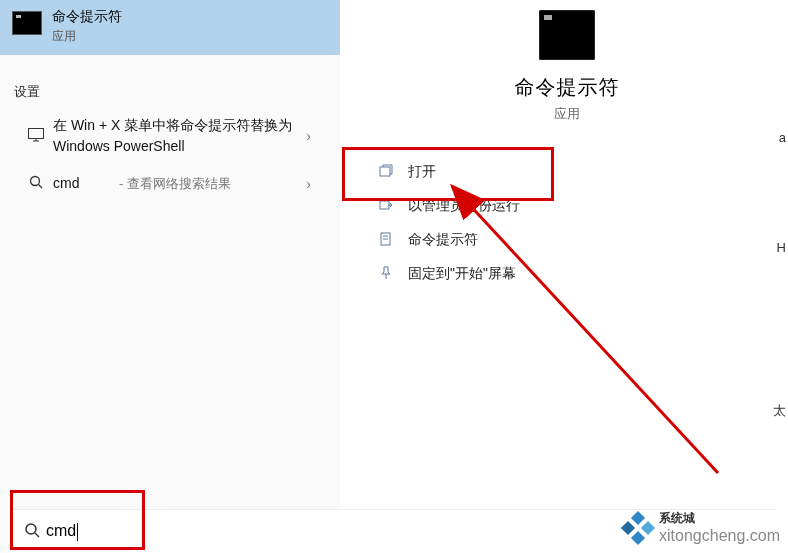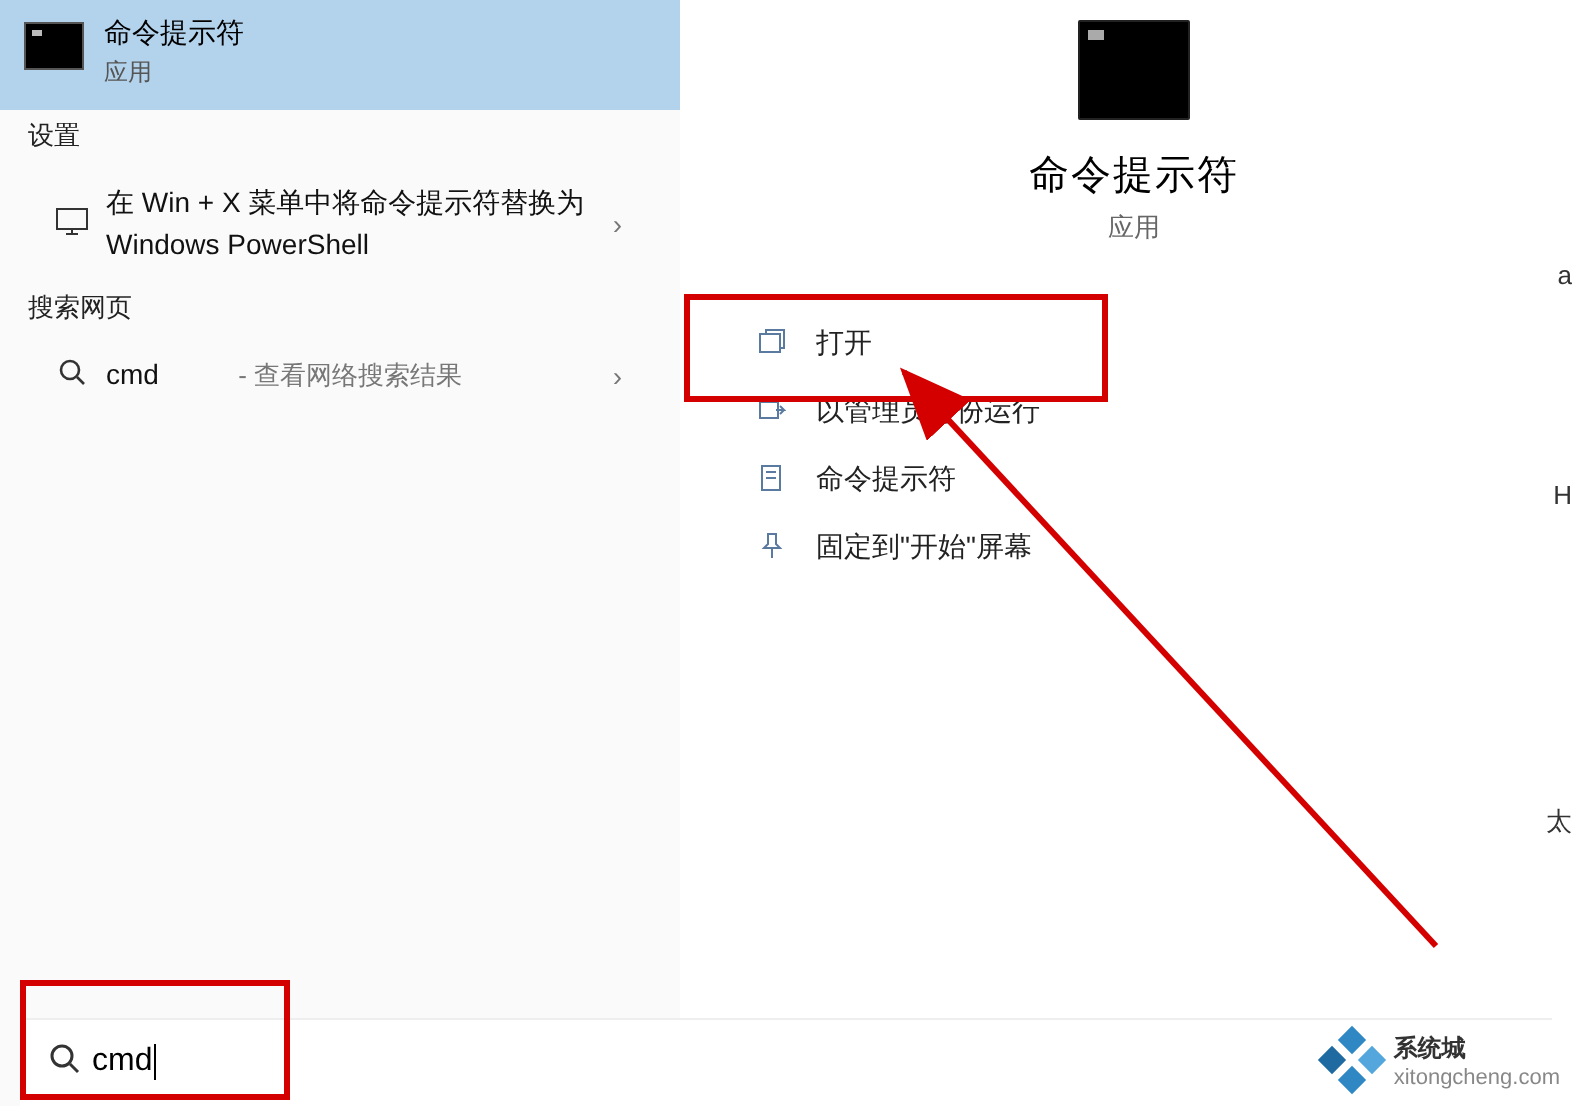--- a/index.html
+++ b/index.html
@@ -8,21 +8,21 @@
   .left-panel { position: absolute; left: 0; top: 0; width: 340px; height: 553px; background: #fafafa; }
   .right-panel { position: absolute; left: 358px; top: 0; width: 418px; height: 490px; background: #fff; }
 
   
   .best-match { background: #b3d3ed; padding: 8px 12px 10px 12px; display: flex; align-items: flex-start; gap: 10px; }
   .best-match-icon { width: 30px; height: 24px; background: #000; border: 1px solid #555; margin-top: 3px; position: relative; }
   .best-match-icon::after { content:""; position:absolute; left:3px; top:3px; width:5px; height:3px; background:#bbb; }
   .best-match-text .title { font-size: 14px; color: #000; }
   .best-match-text .sub { font-size: 12px; color: #555; margin-top: 2px; }
 
-  .section-header { font-size: 13px; color: #222; padding: 4px 14px 6px 14px; font-weight: 400; }
+  .section-header { font-size: 13px; color: #222; padding: 28px 14px 6px 14px; font-weight: 400; }
 
   .row { display: flex; align-items: center; padding: 8px 25px; position: relative; }
   .row .icon-slot { width: 22px; text-align: center; font-size: 14px; color: #333; }
   .row .label { flex: 1; font-size: 14px; color: #111; padding-left: 6px; line-height: 1.5; }
   .row .chev { color: #777; font-size: 14px; padding-right: 4px; }
 
   .settings-row .label { font-size: 14px; }
   .web-row .query { font-weight: 500; }
   .web-row .suffix { color: #777; font-size: 13px; margin-left: 36px; }
 
@@ -54,21 +54,21 @@
 
   
   .watermark { position: absolute; right: 8px; bottom: 8px; display: flex; align-items: center; gap: 6px; }
   .wm-logo { position: relative; width: 30px; height: 30px; }
   .wm-sq { position: absolute; width: 10px; height: 10px; background: #2f87c4; transform: rotate(45deg); }
   .wm-sq.a { left: 10px; top: 0; }
   .wm-sq.b { left: 0; top: 10px; background:#1f6aa0;}
   .wm-sq.c { left: 20px; top: 10px; background:#53a7dc;}
   .wm-sq.d { left: 10px; top: 20px; }
   .wm-text .l1 { font-size: 12px; color: #333; font-weight: 600; }
-  .wm-text .l2 { font-size: 11px; color: #888; }
+  .wm-text .l2 { font-size: 16px; color: #888; }
 
   
   .edge { position:absolute; right:2px; font-size:13px; color:#333; }
 </style>
 </head>
 <body>
 
 <div class="left-panel">
 
   <div class="best-match">
@@ -86,21 +86,20 @@
       <svg width="16" height="14" viewBox="0 0 16 14">
           <rect x="0.5" y="0.5" width="15" height="10" fill="none" stroke="#333"></rect>
           <line x1="5" y1="13" x2="11" y2="13" stroke="#333"></line>
           <line x1="8" y1="11" x2="8" y2="13" stroke="#333"></line>
         </svg>
     </div>
     <div class="label">在 Win + X 菜单中将命令提示符替换为 Windows PowerShell</div>
     <div class="chev">›</div>
   </div>
 
-  <div class="section-header">搜索网页</div>
 
   <div class="row web-row">
     <div class="icon-slot">
       <svg width="14" height="14" viewBox="0 0 14 14">
           <circle cx="6" cy="6" r="4.5" fill="none" stroke="#333" stroke-width="1.3"></circle>
           <line x1="9.5" y1="9.5" x2="13" y2="13" stroke="#333" stroke-width="1.3"></line>
         </svg>
     </div>
     <div class="label">
       <span class="query">cmd</span><span class="suffix"> - 查看网络搜索结果</span>

